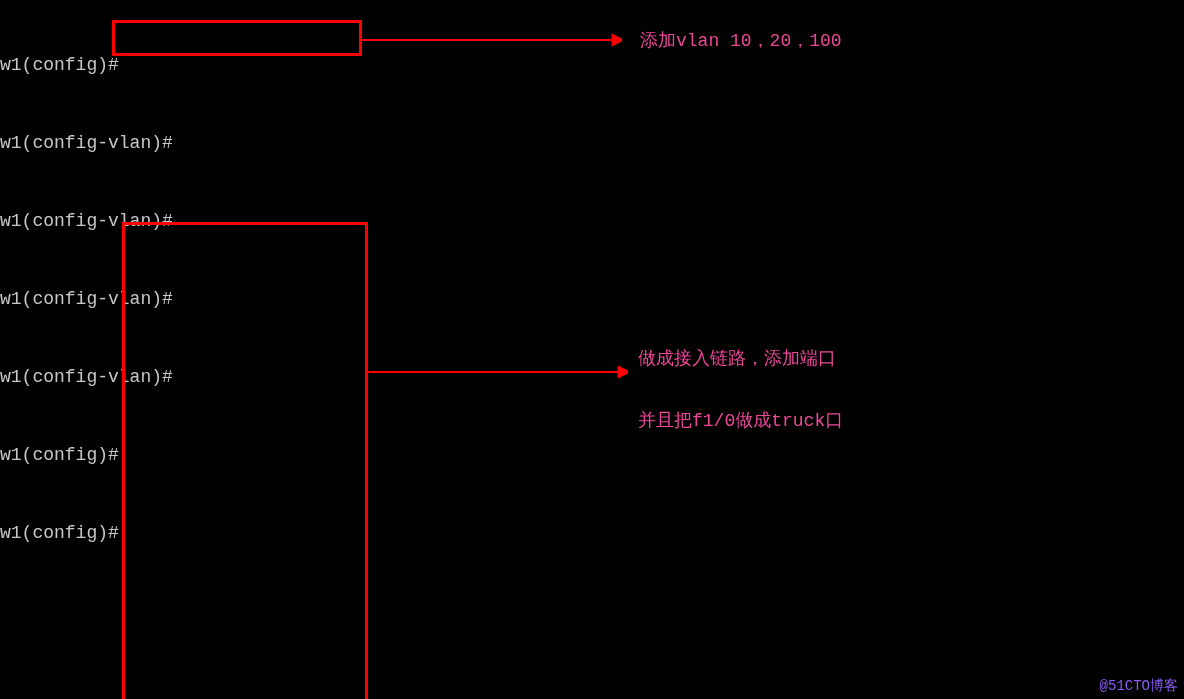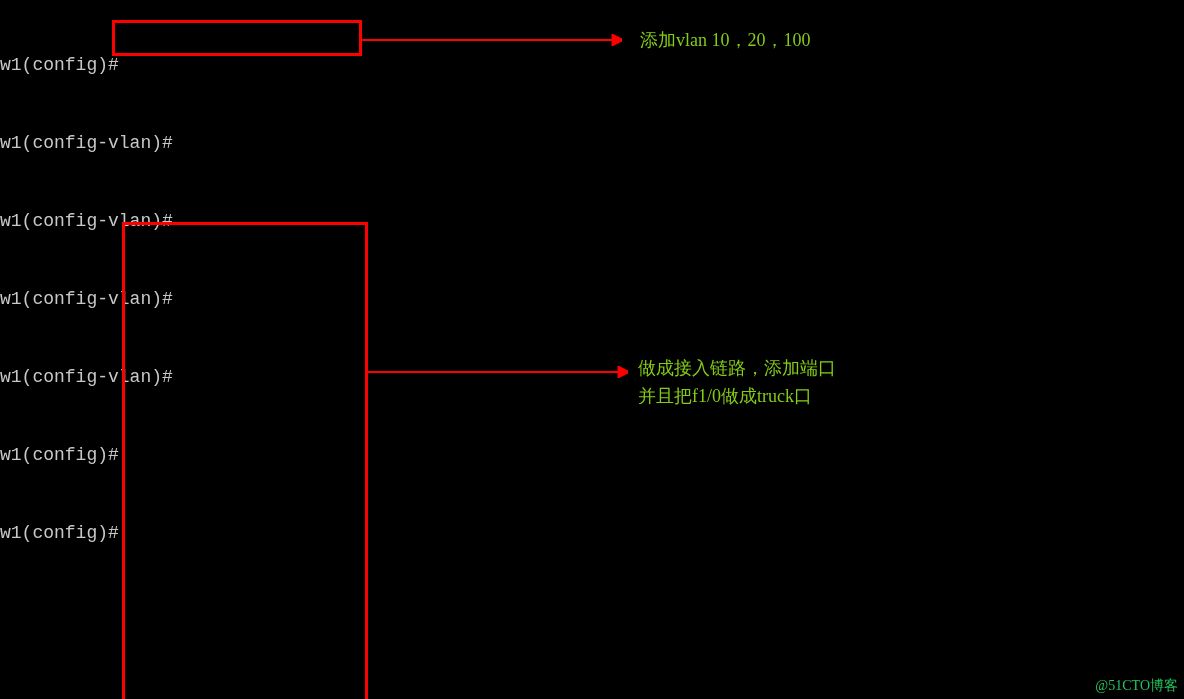--- a/index.html
+++ b/index.html
@@ -24,36 +24,36 @@
   }
   .line { height: 26px; }
   .box {
     position: absolute;
     border: 3px solid #ff0000;
     box-sizing: border-box;
     pointer-events: none;
   }
   .annotation {
     position: absolute;
-    color: #84cc16;
-    font-family: Liberation Serif, serif;
+    color: #ec4899;
+    font-family: Liberation Mono, monospace;
     font-size: 18px;
     white-space: nowrap;
   }
   .arrow {
     position: absolute;
     stroke: #ff0000;
     fill: #ff0000;
   }
   .watermark {
     position: absolute;
     right: 6px;
     bottom: 4px;
-    color: #22c55e;
-    font-family: Liberation Serif, serif;
+    color: #8b5cf6;
+    font-family: Liberation Mono, monospace;
     font-size: 14px;
     white-space: nowrap;
   }
 </style>
 </head>
 <body>
 
 <div class="terminal">
   <div class="line">w1(config)#</div>
   <div class="line">w1(config-vlan)#</div>
@@ -90,16 +90,16 @@
   <line x1="0" y1="10" x2="250" y2="10" stroke="#ff0000" stroke-width="2"></line>
   <polygon points="250,4 262,10 250,16" fill="#ff0000"></polygon>
 </svg>
 
 <svg class="arrow" style="left:368px; top:362px;" width="260" height="20">
   <line x1="0" y1="10" x2="250" y2="10" stroke="#ff0000" stroke-width="2"></line>
   <polygon points="250,4 262,10 250,16" fill="#ff0000"></polygon>
 </svg>
 
 <div class="annotation" style="left:640px; top:28px;">添加vlan 10，20，100</div>
-<div class="annotation" style="left:638px; top:356px;">做成接入链路，添加端口</div>
-<div class="annotation" style="left:638px; top:384px;">并且把f1/0做成truck口</div>
+<div class="annotation" style="left:638px; top:346px;">做成接入链路，添加端口</div>
+<div class="annotation" style="left:638px; top:408px;">并且把f1/0做成truck口</div>
 
 <div class="watermark">@51CTO博客</div>
 
 </body></html>

